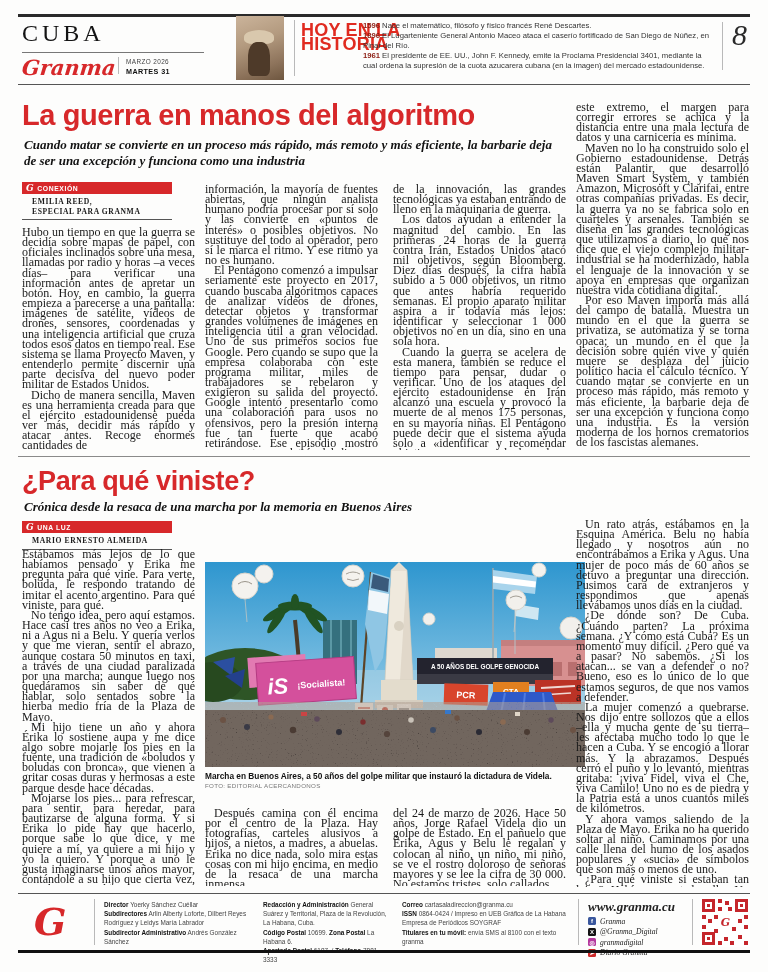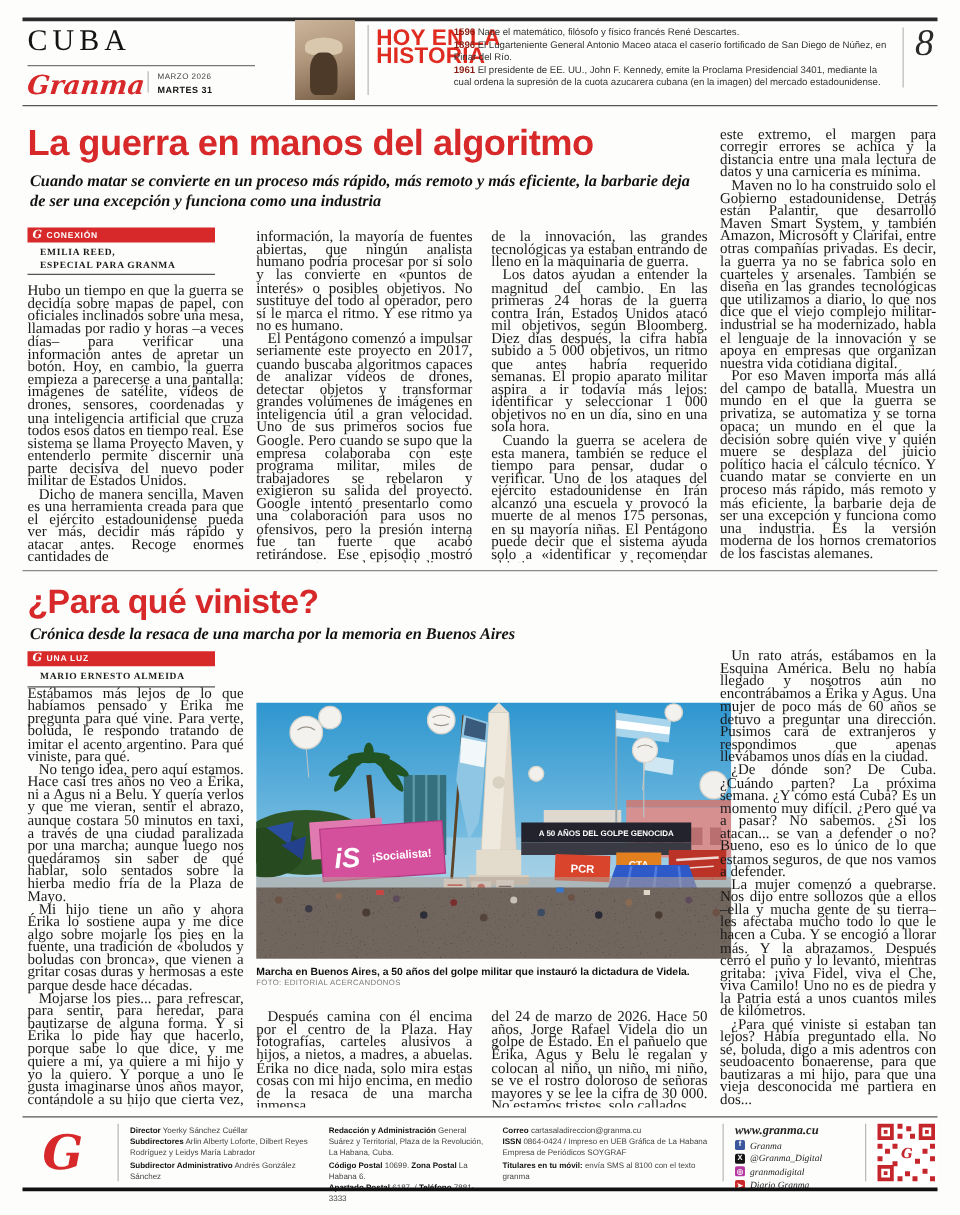--- a/index.html
+++ b/index.html
@@ -32,21 +32,21 @@
   .col p{margin:0;}
   .col p.ind{text-indent:9px;}
   
   .caption{font-family:"Liberation Sans",sans-serif;font-weight:bold;font-size:8.3px;color:#111;}
   .credit{font-family:"Liberation Sans",sans-serif;font-size:6.2px;color:#777;letter-spacing:.3px;margin-top:1px;}
   
   .footer-g{font-family:"DejaVu Serif",serif;font-style:italic;font-weight:bold;font-size:38px;color:#d7282a;}
   .ftxt{font-family:"Liberation Sans",sans-serif;font-size:6.4px;line-height:9.2px;color:#444;}
   .ftxt b{color:#111;}
   .vdiv{position:absolute;width:1px;background:#b9b9b9;}
-  .web{font-family:"Liberation Serif",serif;font-style:italic;font-weight:bold;font-size:10px;color:#222;}
+  .web{font-family:"Liberation Serif",serif;font-style:italic;font-weight:bold;font-size:13px;color:#222;}
   .soc-row{display:flex;align-items:center;margin-top:1.5px;}
   .soc-ico{width:8px;height:8px;border-radius:1.5px;color:#fff;font-family:"Liberation Sans",sans-serif;font-size:6px;
     font-weight:bold;display:flex;align-items:center;justify-content:center;margin-right:4px;flex:0 0 8px;}
   .soc-h{font-family:"Liberation Serif",serif;font-style:italic;font-size:7.6px;color:#222;}
 </style>
 </head>
 <body>
 
 <div class="page">
 
@@ -284,20 +284,21 @@
     <p class="ind">Después camina con él encima por el centro de la Plaza. Hay fotografías, carteles alusivos a hijos, a nietos, a madres, a abuelas. Érika no dice nada, solo mira estas cosas con mi hijo encima, en medio de la resaca de una marcha inmensa.</p>
     <p class="ind">Corren las primeras horas de la noche</p>
   </div>
   <div class="col" style="left:393px;top:808px;height:78px;">
     <p>del 24 de marzo de 2026. Hace 50 años, Jorge Rafael Videla dio un golpe de Estado. En el pañuelo que Érika, Agus y Belu le regalan y colocan al niño, un niño, mi niño, se ve el rostro doloroso de señoras mayores y se lee la cifra de 30 000. No estamos tristes, solo callados.</p>
   </div>
   <div class="col" style="left:576px;top:519px;height:368px;">
     <p class="ind">Un rato atrás, estábamos en la Esquina América. Belu no había llegado y nosotros aún no encontrábamos a Érika y Agus. Una mujer de poco más de 60 años se detuvo a preguntar una dirección. Pusimos cara de extranjeros y respondimos que apenas llevábamos unos días en la ciudad.</p>
     <p class="ind">¿De dónde son? De Cuba. ¿Cuándo parten? La próxima semana. ¿Y cómo está Cuba? Es un momento muy difícil. ¿Pero qué va a pasar? No sabemos. ¿Si los atacan... se van a defender o no? Bueno, eso es lo único de lo que estamos seguros, de que nos vamos a defender.</p>
     <p class="ind">La mujer comenzó a quebrarse. Nos dijo entre sollozos que a ellos –ella y mucha gente de su tierra– les afectaba mucho todo lo que le hacen a Cuba. Y se encogió a llorar más. Y la abrazamos. Después cerró el puño y lo levantó, mientras gritaba: ¡viva Fidel, viva el Che, viva Camilo! Uno no es de piedra y la Patria está a unos cuantos miles de kilómetros.</p>
+    <p class="ind">Y ahora vamos saliendo de la Plaza de Mayo. Érika no ha querido soltar al niño. Caminamos por una calle llena del humo de los asados populares y «sucia» de símbolos que son más o menos de uno.</p>
     <p class="ind">¿Para qué viniste si estaban tan lejos? Había preguntado ella. No sé, boluda, digo a mis adentros con seudoacento bonaerense, para que bautizaras a mi hijo, para que una vieja desconocida me partiera en dos...</p>
   </div>
 
   <div class="rule" style="left:18px;top:893px;width:732px;height:1px;background:#555;"></div>
 
   <div class="abs footer-g" style="left:34px;top:899px;">G</div>
   <div class="vdiv" style="left:94px;top:899px;height:46px;"></div>
 
   <div class="abs ftxt" style="left:104px;top:900px;width:150px;">
     <div><b>Director</b> <span>Yoerky Sánchez Cuéllar</span></div>

